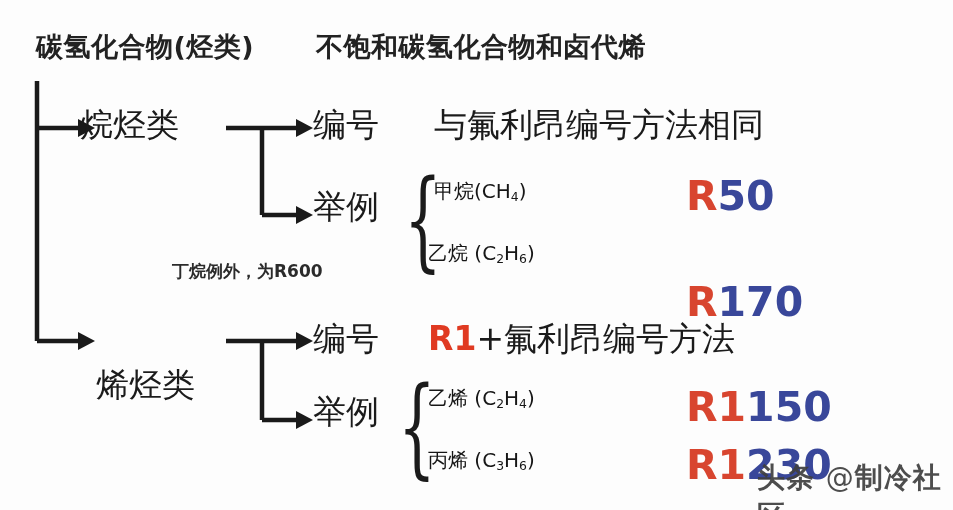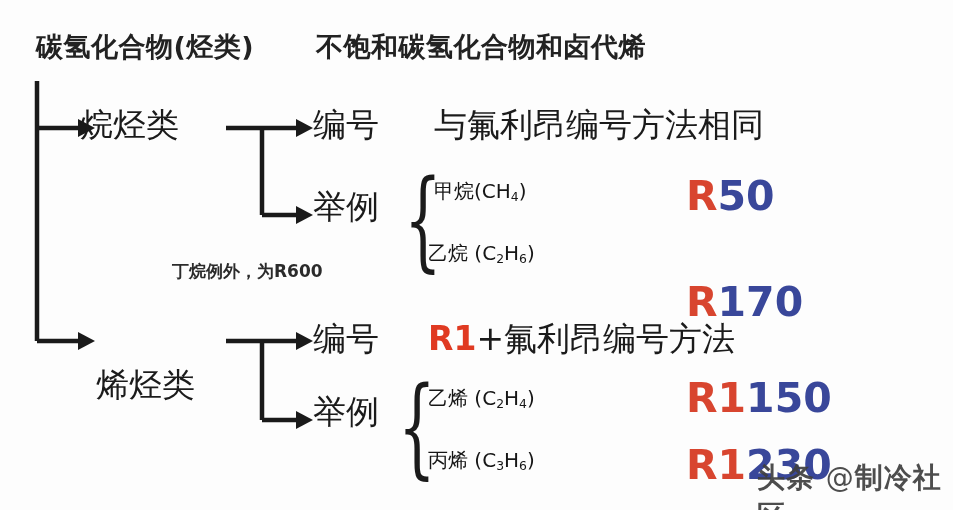--- a/index.html
+++ b/index.html
@@ -75,21 +75,21 @@
   
   .code {
     font-size: 41px;
     font-weight: bold;
     letter-spacing: 0px;
   }
   .code .pre  { color: #d8452f; }
   .code .post { color: #39479a; }
   #code-r50   { left: 686px; top: 176px; }
   #code-r170  { left: 686px; top: 238px; margin-top: 44px; }
-  #code-r1150 { left: 686px; top: 378px; }
+  #code-r1150 { left: 686px; top: 387px; }
   #code-r1270 { left: 686px; top: 445px; }
 
   
   .r1-red { color: #e03a22; font-weight: bold; }
 
   
   #note-butane {
     left: 172px;
     top: 263px;
     font-size: 17px;

